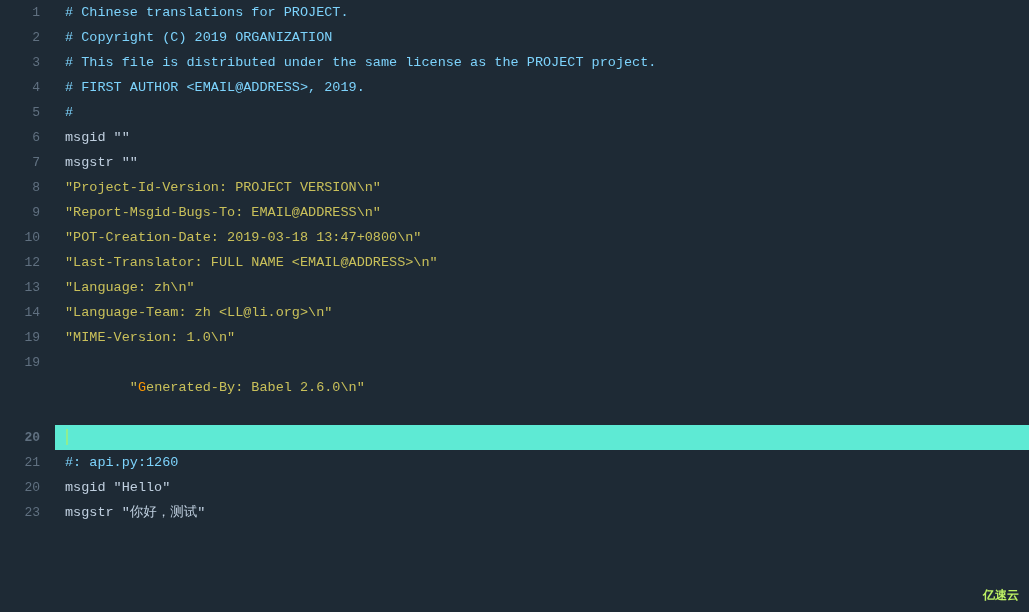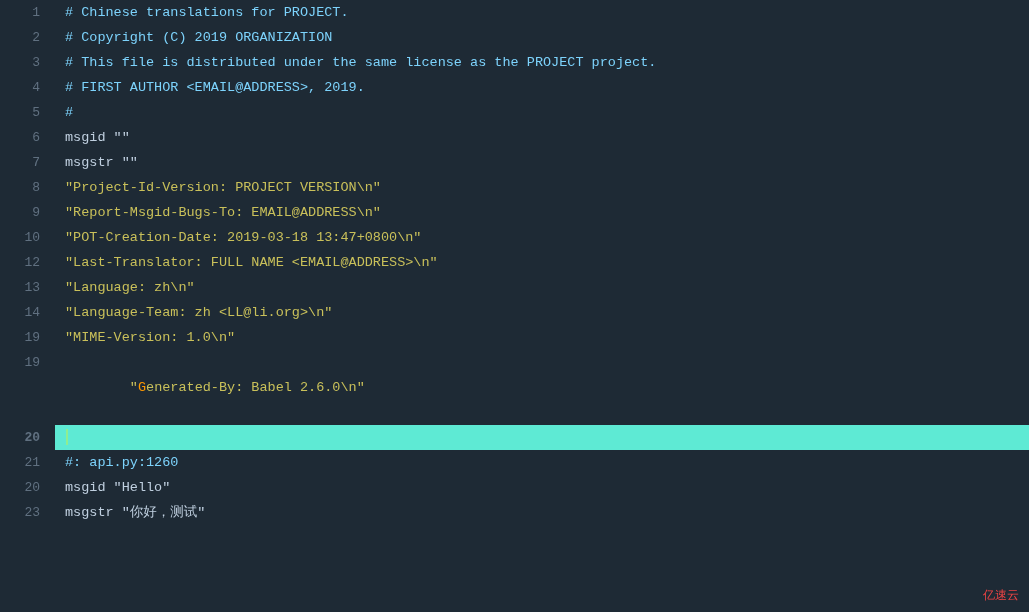--- a/index.html
+++ b/index.html
@@ -82,23 +82,24 @@
       height: 16px;
       background-color: #90ee90;
       vertical-align: middle;
       margin-left: 1px;
     }
 
     .watermark {
       position: absolute;
       bottom: 8px;
       right: 10px;
-      color: #ef4444;
+      color: #bef264;
       font-size: 12px;
       font-family: Arial, sans-serif;
+      font-weight: bold;
     }
 
     .highlight-dot {
       color: #ff9900;
     }
   </style>
 </head>
 <body>
 
 <div class="editor-container">

